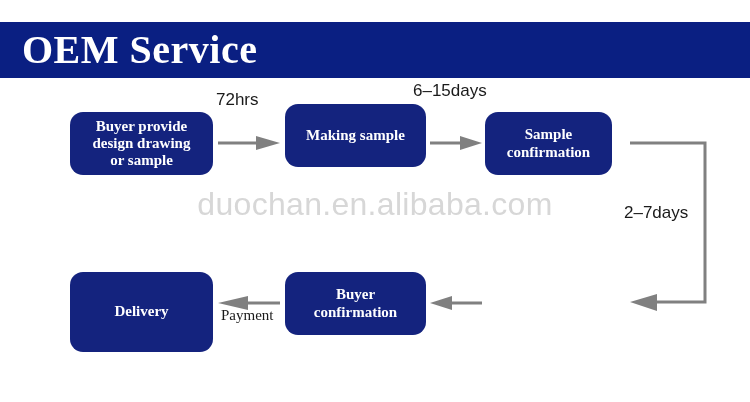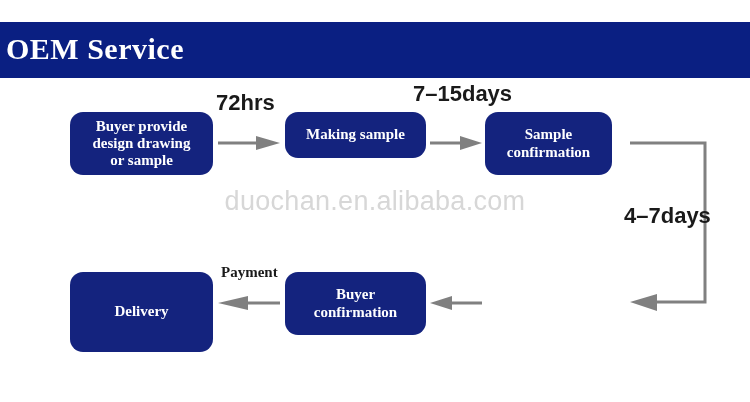--- a/index.html
+++ b/index.html
@@ -19,27 +19,27 @@
   .banner {
     position: absolute;
     left: 0;
     top: 22px;
     width: 750px;
     height: 56px;
     background: #0a1f82;
   }
   .banner-title {
     position: absolute;
-    left: 6px;
+    left: 22px;
     top: 50%;
     transform: translateY(-52%);
     color: #ffffff;
     font-family: "Liberation Serif", serif;
     font-weight: bold;
-    font-size: 30px;
+    font-size: 40px;
     letter-spacing: 0.5px;
     white-space: nowrap;
   }
 
   
   .flow {
     position: absolute;
     left: 0;
     top: 78px;
     width: 750px;
@@ -60,21 +60,21 @@
     align-items: center;
     justify-content: center;
     text-align: center;
     box-sizing: border-box;
     padding: 2px 6px;
   }
   .node-text { display: block; white-space: pre-line; }
 
   
   #node-buyer      { left: 70px;  top: 34px;  width: 143px; height: 63px; }
-  #node-making     { left: 285px; top: 34px;  width: 141px; height: 46px; }
+  #node-making     { left: 285px; top: 26px;  width: 141px; height: 63px; }
   #node-sampleconf { left: 485px; top: 34px;  width: 127px; height: 63px; }
   
   #node-delivery   { left: 70px;  top: 194px; width: 143px; height: 80px; }
   #node-orderconf  { left: 285px; top: 194px; width: 141px; height: 63px; }
   #node-quotation  { left: 485px; top: 194px; width: 144px; height: 63px; }
 
   
   .arrow {
     position: absolute;
     height: 18px;
@@ -95,43 +95,44 @@
   }
 
   
   .edge-label {
     position: absolute;
     color: #1a1a1a;
     white-space: nowrap;
   }
   .label-sans {
     font-family: "Liberation Sans", sans-serif;
-    font-size: 22px;
-    font-weight: bold;
+    font-size: 17px;
+    font-weight: normal;
   }
   .label-serif {
     font-family: "Liberation Serif", serif;
     font-size: 15px;
-    font-weight: bold;
+    font-weight: normal;
+    margin-top: 43px;
   }
   #label-72hrs    { left: 216px; top: 12px; }
   #label-715days  { left: 413px; top: 3px;  }
   #label-37days   { left: 624px; top: 125px; }
   #label-payment  { left: 221px; top: 186px; }
 
   
   .watermark {
     position: absolute;
     left: 0;
     top: 108px;
     width: 750px;
     text-align: center;
     color: #d7d7d7;
     font-family: "Liberation Sans", sans-serif;
-    font-size: 27px;
+    font-size: 32px;
     letter-spacing: 0.3px;
     white-space: nowrap;
     user-select: none;
   }
 </style>
 </head>
 <body>
 
 <div class="banner">
   <div class="banner-title">OEM Service</div>
@@ -161,23 +162,23 @@
     <polygon points="30,2 0,9 30,16" fill="#808080"></polygon>
   </svg>
 
   <svg id="elbow" viewBox="0 0 125 190">
     <path d="M 5 13 L 80 13 L 80 172 L 26 172" stroke="#808080" stroke-width="3" fill="none" stroke-linejoin="miter" stroke-linecap="butt"></path>
     <polygon points="32,164 5,172 32,181" fill="#808080"></polygon>
   </svg>
 
   <div id="label-72hrs" class="edge-label label-sans">72hrs</div>
 
-  <div id="label-715days" class="edge-label label-sans">7–15days</div>
-
-  <div id="label-37days" class="edge-label label-sans">4–7days</div>
+  <div id="label-715days" class="edge-label label-sans">6–15days</div>
+
+  <div id="label-37days" class="edge-label label-sans">2–7days</div>
 
   <div id="label-payment" class="edge-label label-serif">Payment</div>
 
   <div id="node-buyer" class="node">
     <span class="node-text">Buyer provide
 design drawing
 or sample</span>
   </div>
 
   <div id="node-making" class="node">

